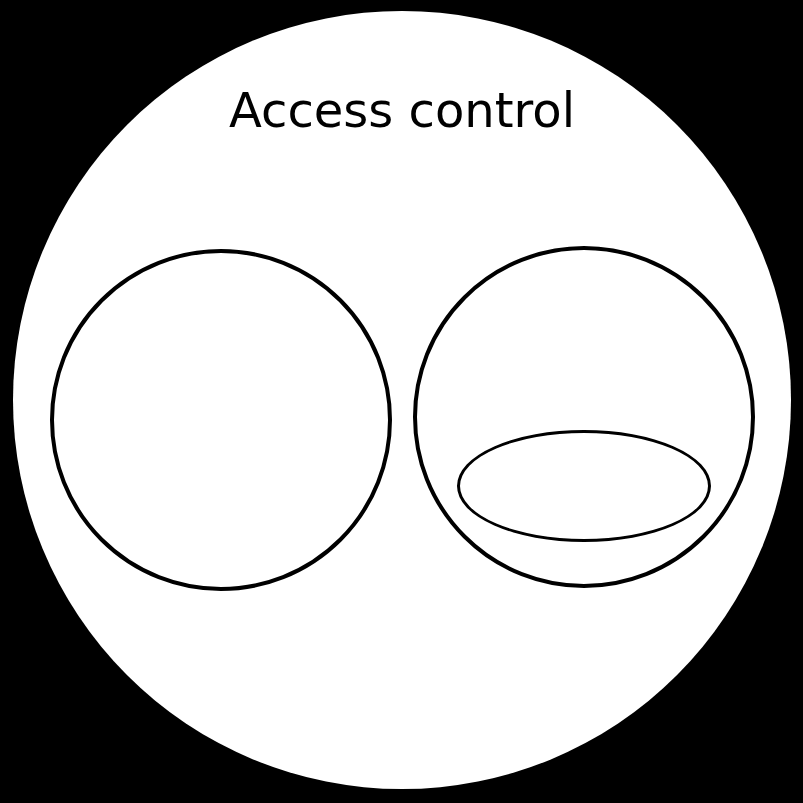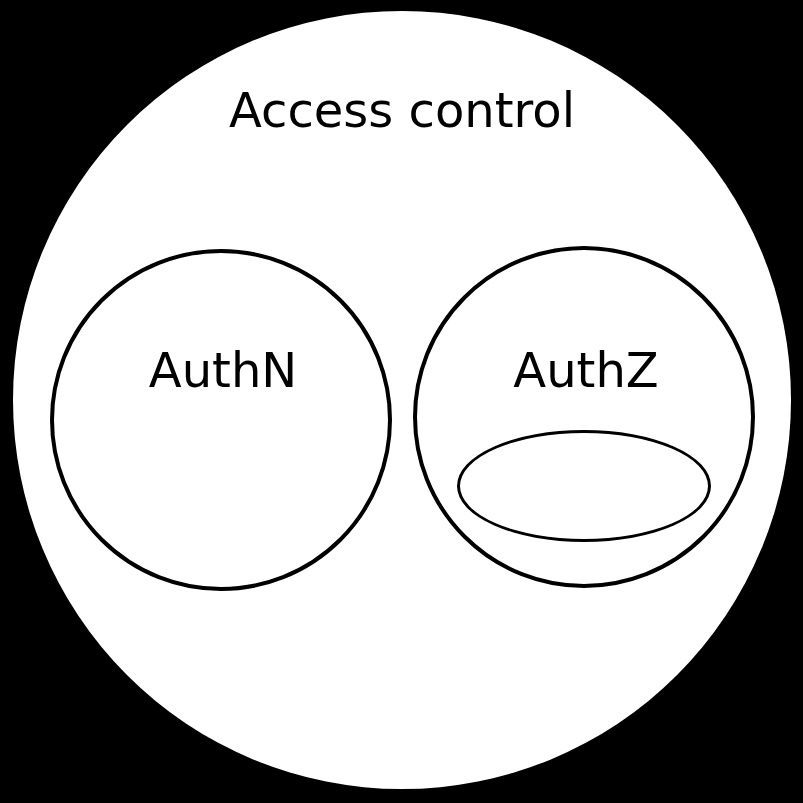--- a/index.html
+++ b/index.html
@@ -76,22 +76,20 @@
 <body>
 
 <div class="canvas">
 
   <div class="set outer-set"></div>
 
   <div class="set-label title-label">Access control</div>
 
   <div class="set authn-set"></div>
 
-  <div class="set-label authn-label">AuthN</div>
 
   <div class="set authz-set"></div>
 
-  <div class="set-label authz-label">AuthZ</div>
 
   <div class="set permissions-set"></div>
 
 
 </div>
 
 </body></html>

